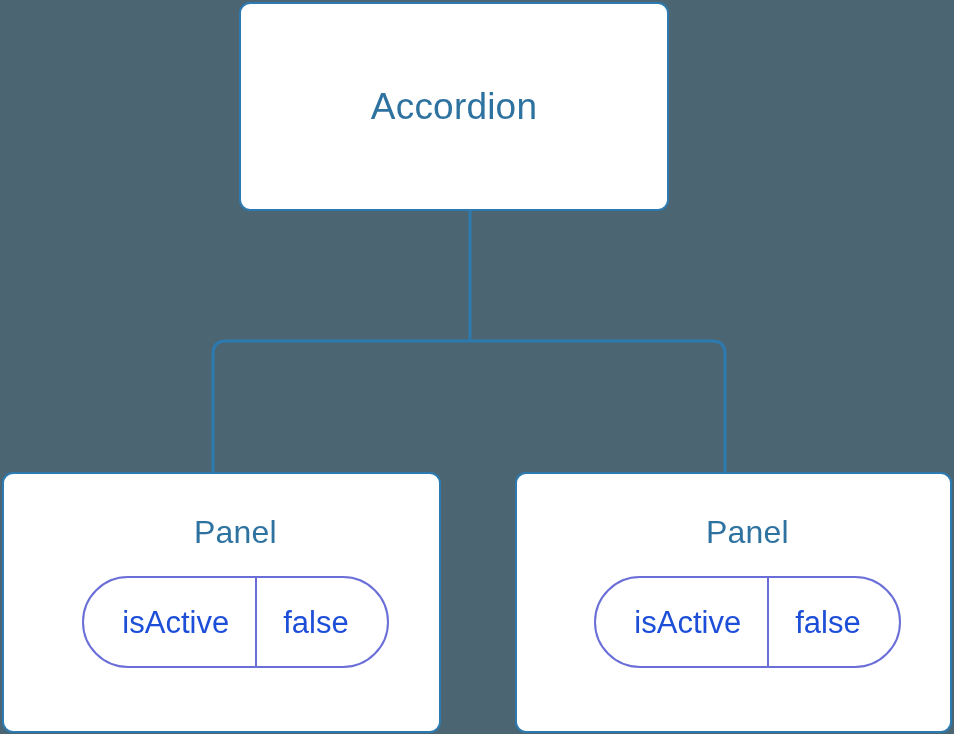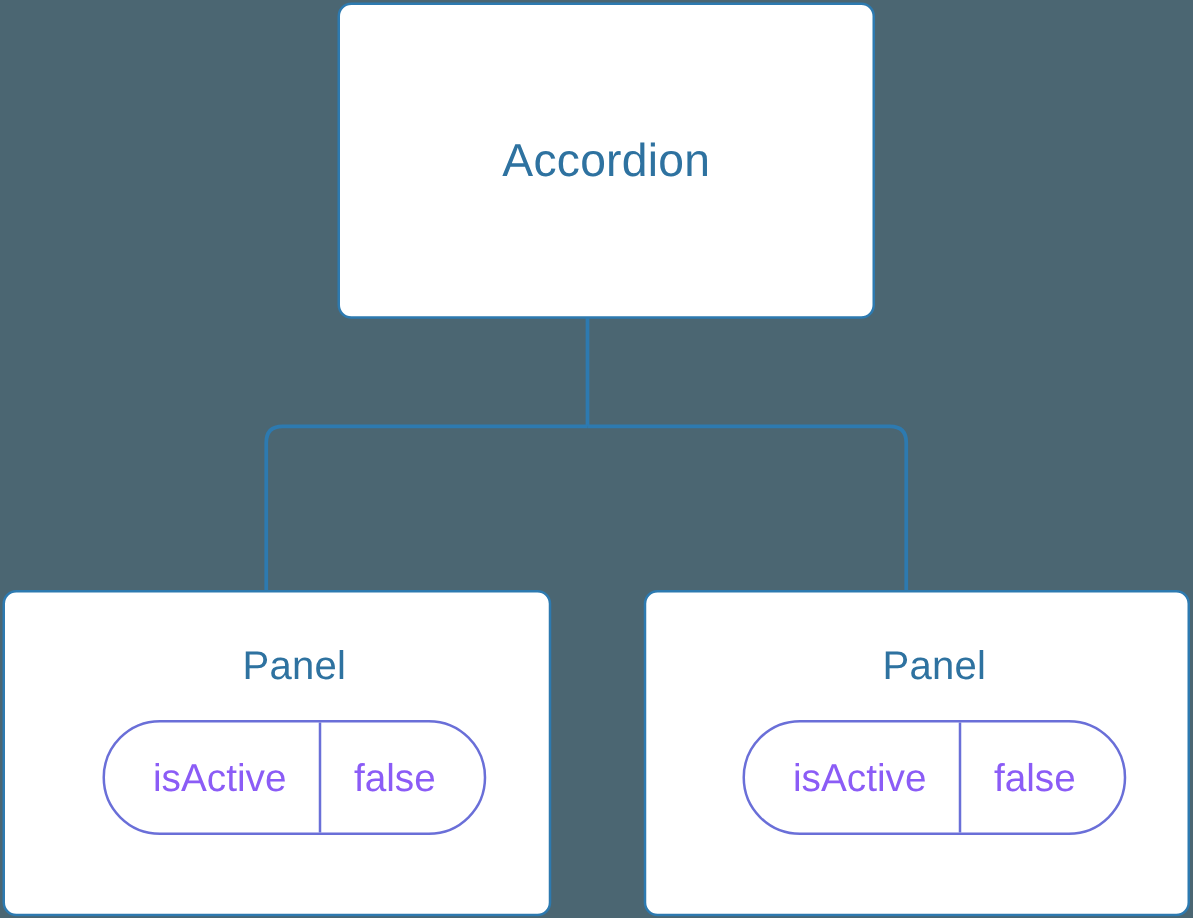--- a/index.html
+++ b/index.html
@@ -48,24 +48,24 @@
 
   .node-title {
     color: #2e72a0;
     font-weight: 400;
     letter-spacing: 0.2px;
     white-space: nowrap;
   }
 
   
   #node-accordion {
-    left: 270px;
+    left: 239px;
     top: 2px;
     width: 430px;
-    height: 253px;
+    height: 209px;
     justify-content: center;
   }
   #node-accordion .node-title {
     font-size: 37px;
     line-height: 1;
   }
 
   
   .node-panel {
     top: 472px;
@@ -95,21 +95,21 @@
     box-sizing: border-box;
     border: 2px solid #6a6fd8;
     border-radius: 46px;
     background: transparent;
   }
   .prop-key,
   .prop-value {
     display: flex;
     align-items: center;
     justify-content: center;
-    color: #8b5cf6;
+    color: #1d4ed8;
     font-size: 31px;
     line-height: 1;
     white-space: nowrap;
     box-sizing: border-box;
   }
   .prop-key {
     padding: 0 26px 0 38px;
     border-right: 2px solid #6a6fd8;
   }
   .prop-value {

